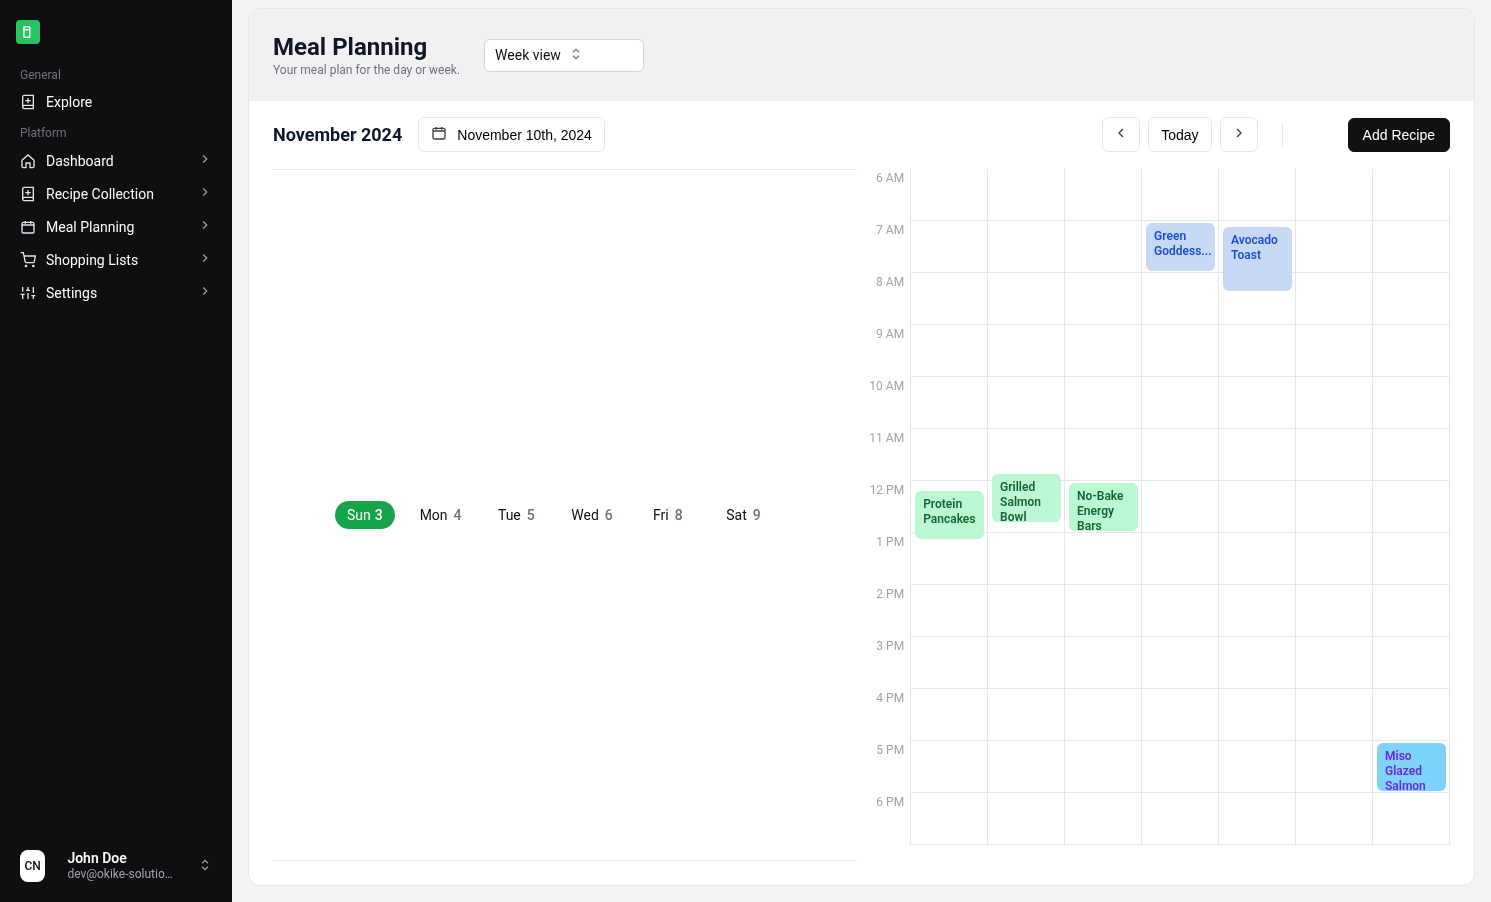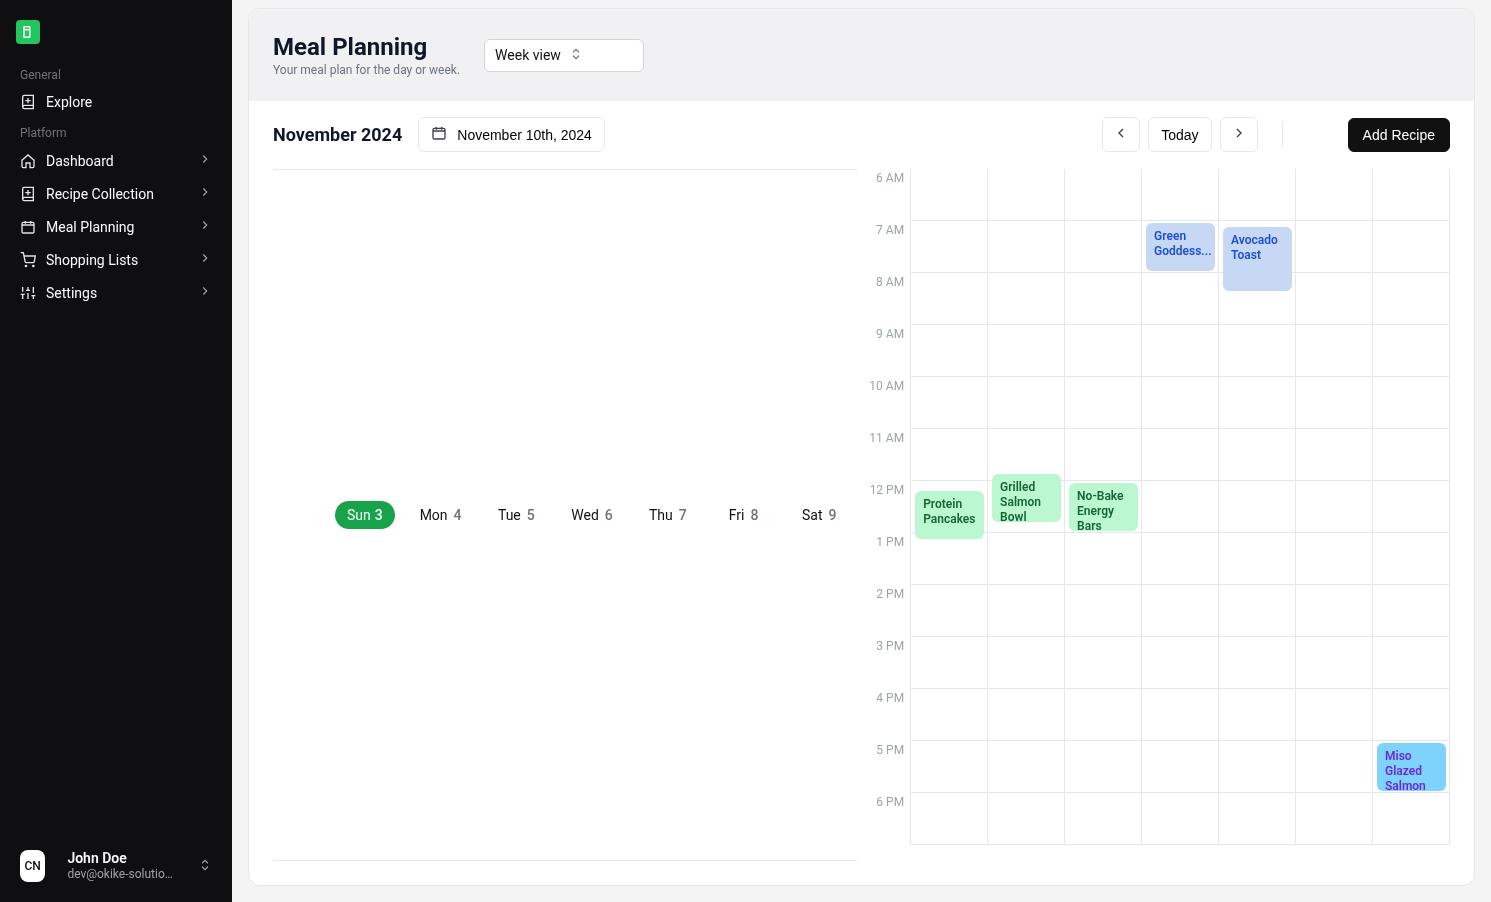--- a/index.html
+++ b/index.html
@@ -396,24 +396,20 @@
             <span class="dow">Mon</span> 
             <span class="dnum">4</span>
           </div>
           <div class="cal-head-cell">
             <span class="dow">Tue</span> 
             <span class="dnum">5</span>
           </div>
           <div class="cal-head-cell">
             <span class="dow">Wed</span> 
             <span class="dnum">6</span>
-          </div>
-          <div class="cal-head-cell">
-            <span class="dow">Thu</span> 
-            <span class="dnum">7</span>
           </div>
           <div class="cal-head-cell">
             <span class="dow">Fri</span> 
             <span class="dnum">8</span>
           </div>
           <div class="cal-head-cell">
             <span class="dow">Sat</span> 
             <span class="dnum">9</span>
           </div>
         </div>

